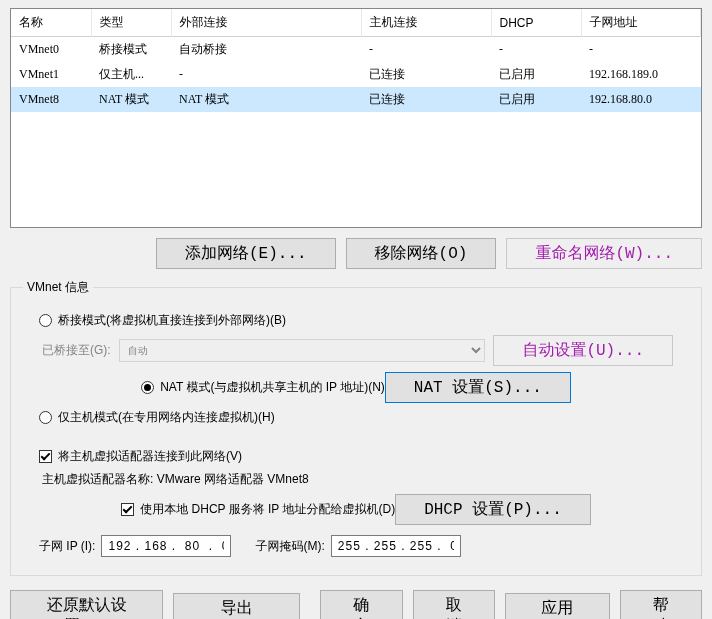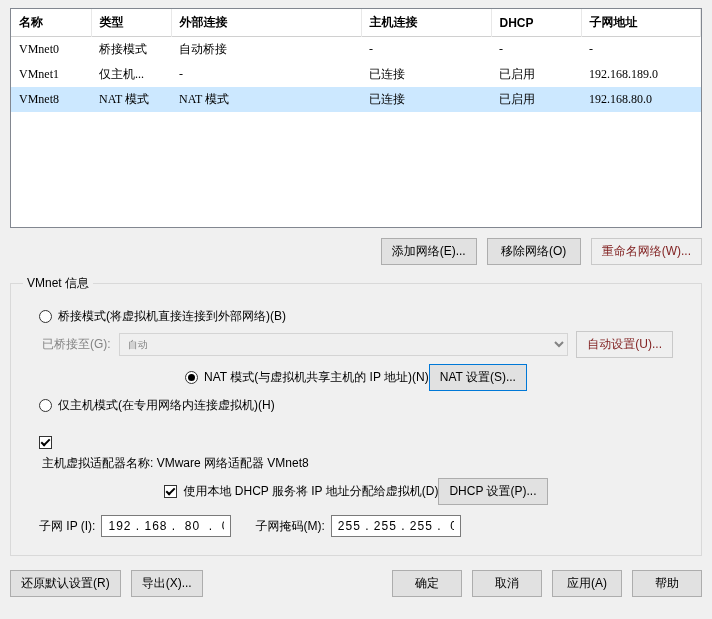--- a/index.html
+++ b/index.html
@@ -16,21 +16,21 @@
       background: #fff;
       border: 1px solid #828790;
       margin: 8px 10px 6px 10px;
       height: 220px;
       overflow: hidden;
     }
     table { width: 100%; border-collapse: collapse; table-layout: fixed; }
     thead { border-bottom: 1px solid #d0d0d0; }
     th {
       text-align: left;
-      font-weight: 700;
+      font-weight: 400;
       padding: 5px 6px 5px 8px;
       border-right: 1px solid #e8e8e8;
       white-space: nowrap;
       overflow: hidden;
       text-overflow: ellipsis;
     }
     td {
       padding: 4px 6px 4px 8px;
       white-space: nowrap;
       overflow: hidden;
@@ -40,28 +40,28 @@
     tr.sel { background: #cce8ff; }
     .btn-row {
       display: flex;
       justify-content: flex-end;
       gap: 10px;
       padding: 4px 10px 8px 10px;
     }
     button.win {
       background: #e1e1e1;
       border: 1px solid #adadad;
-      padding: 4px 10px;
-      font-family: Liberation Sans, sans-serif;
-      font-size: 12px;
+      padding: 4px 28px;
+      font-family: Liberation Mono, monospace;
+      font-size: 16px;
       min-width: 94px;
       cursor: pointer;
     }
     button.win:disabled {
-      color: #7f1d1d;
+      color: #a21caf;
       background: #efefef;
       border-color: #c9c9c9;
       cursor: default;
     }
     button.win.hl { border: 1px solid #0078d7; }
     fieldset.group {
       border: 1px solid #d9d9d9;
       margin: 2px 10px 10px 10px;
       padding: 10px 12px 12px 12px;
     }
@@ -203,20 +203,21 @@
 
   <div class="row">
     <input type="radio" name="mode" class="radio" style="">
     <label class="radio-label">仅主机模式(在专用网络内连接虚拟机)(H)</label>
   </div>
 
   <div style="height:10px"></div>
 
   <div class="row">
     <input type="checkbox" class="check" checked="" style="">
+    <label class="check-label">将主机虚拟适配器连接到此网络(V)</label>
   </div>
   <div class="row indent">
     <span>主机虚拟适配器名称: VMware 网络适配器 VMnet8</span>
   </div>
 
   <div class="row spread">
     <div style="display:flex;align-items:center;">
       <input type="checkbox" class="check" checked="" style="">
       <label class="check-label">使用本地 DHCP 服务将 IP 地址分配给虚拟机(D)</label>
     </div>

